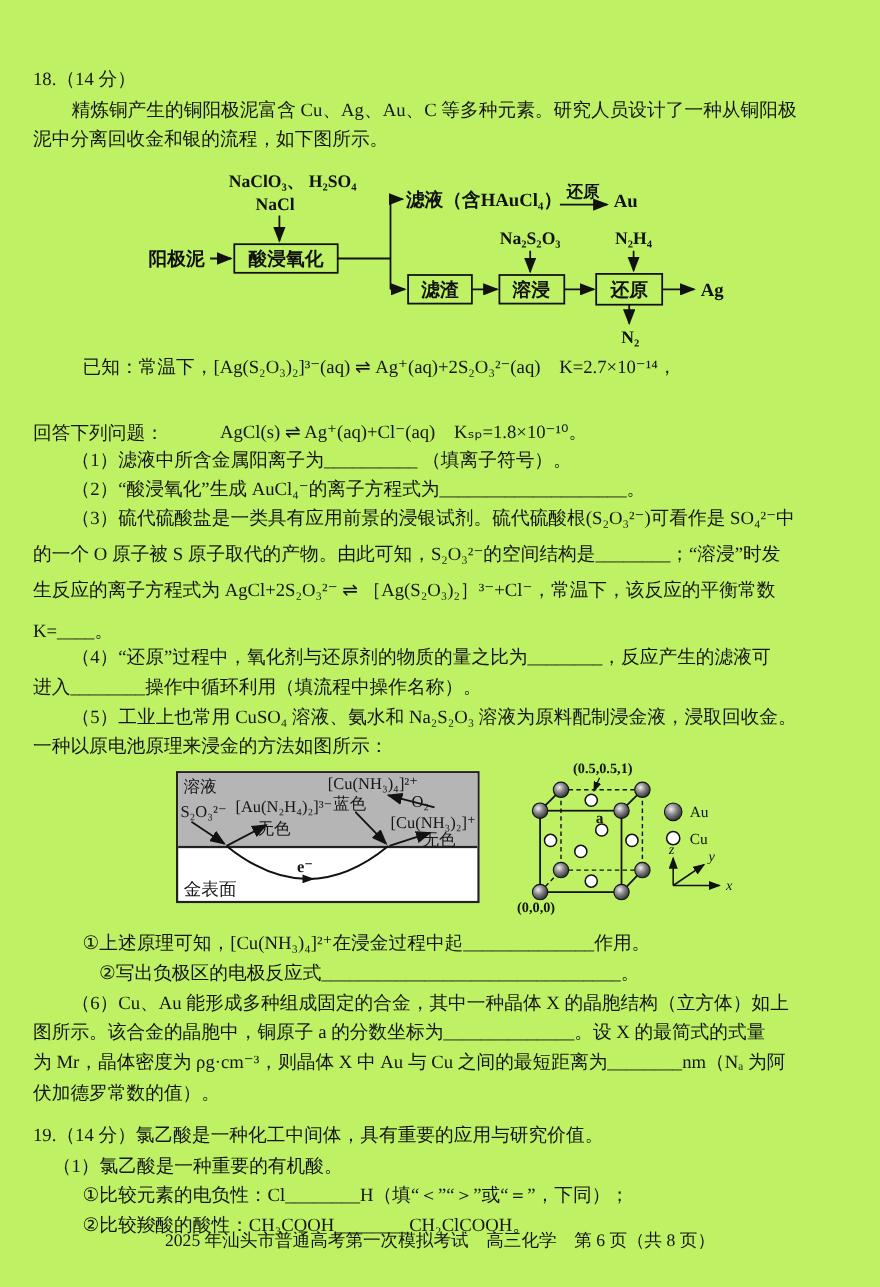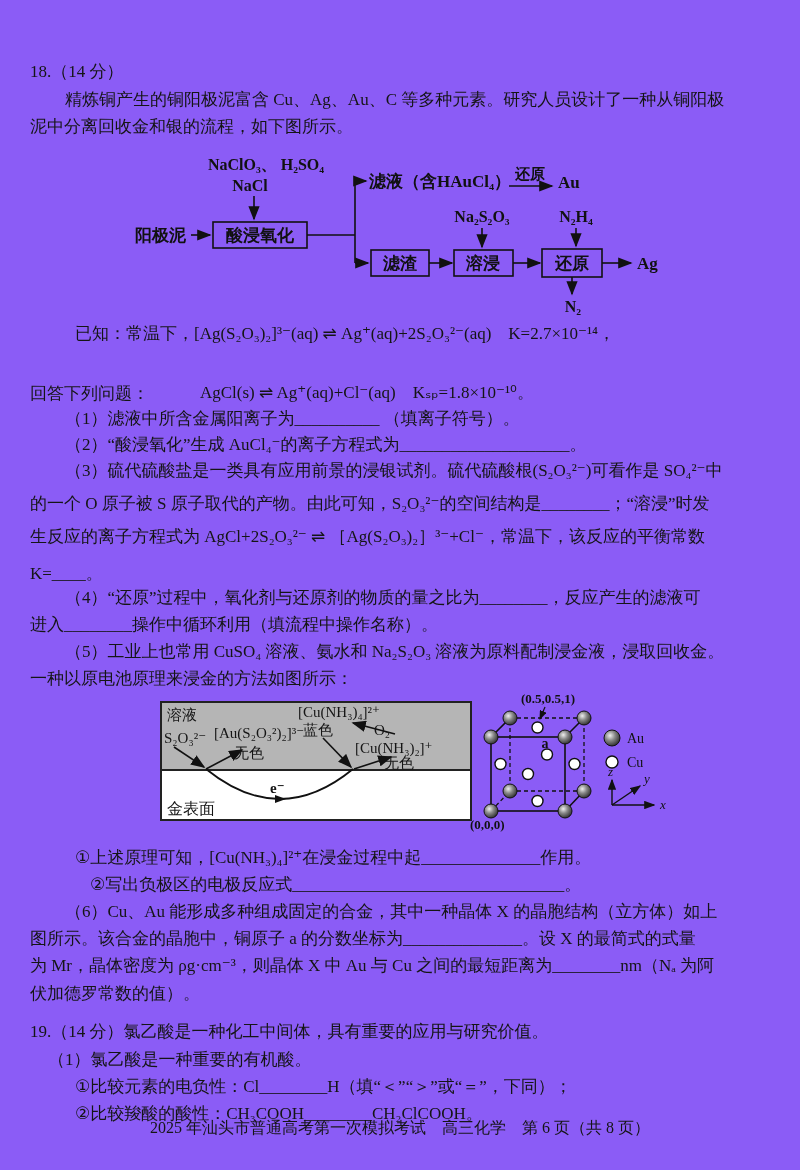--- a/index.html
+++ b/index.html
@@ -1,27 +1,27 @@
 <!DOCTYPE html>
 <html><head>
 <meta charset="utf-8">
 <style>
   html,body{margin:0;padding:0;background:#fff;}
   .page{
-    position:relative;width:800px;height:1170px;background:#8b5cf6;
+    position:relative;width:800px;height:1170px;background:#bef264;
     font-family:"Liberation Serif","DejaVu Sans",serif;color:#151515;overflow:hidden;
   }
   .line{position:absolute;font-size:17px;line-height:24px;white-space:nowrap;}
   
   .flow-svg{position:absolute;left:130px;top:148px;}
   .flow-svg text{font-family:"Liberation Serif","DejaVu Sans",serif;fill:#111;}
   .flow-box{fill:none;stroke:#111;stroke-width:1.6;}
   .fl{stroke:#111;stroke-width:1.6;fill:none;}
   
-  .solfig{position:absolute;left:160px;top:701px;width:312px;height:120px;border:2px solid #222;box-sizing:border-box;background:#fff;}
+  .solfig{position:absolute;left:160px;top:701px;width:276px;height:120px;border:2px solid #222;box-sizing:border-box;background:#fff;}
   .sol-top{position:absolute;left:0;top:0;width:100%;height:68px;background:#b5b5b5;border-bottom:2px solid #222;box-sizing:border-box;}
   .solfig .lbl{position:absolute;font-size:15px;white-space:nowrap;z-index:2;}
   .solfig svg{position:absolute;left:0;top:0;z-index:1;}
   
   .cryst{position:absolute;left:460px;top:690px;width:330px;height:155px;}
   .cryst text{font-family:"Liberation Serif","DejaVu Sans",serif;fill:#111;}
   .footer{position:absolute;left:0;top:1118px;width:100%;text-align:center;font-size:16px;}
 </style>
 </head>
 <body>
@@ -89,21 +89,21 @@
   <div class="line" style="left:30px;top:562px;">K=____。</div>
   <div class="line" style="left:65px;top:586px;">（4）“还原”过程中，氧化剂与还原剂的物质的量之比为________，反应产生的滤液可</div>
   <div class="line" style="left:30px;top:613px;">进入________操作中循环利用（填流程中操作名称）。</div>
   <div class="line" style="left:65px;top:640px;">（5）工业上也常用 CuSO₄ 溶液、氨水和 Na₂S₂O₃ 溶液为原料配制浸金液，浸取回收金。</div>
   <div class="line" style="left:30px;top:667px;">一种以原电池原理来浸金的方法如图所示：</div>
 
   <div class="solfig">
     <div class="sol-top"></div>
     <span class="lbl" style="left:5px;top:3px;">溶液</span>
     <span class="lbl" style="left:2px;top:26px;">S₂O₃²⁻</span>
-    <span class="lbl" style="left:52px;top:21px;">[Au(S₂O₃²)₂]³⁻</span>
+    <span class="lbl" style="left:52px;top:21px;">[Au(N₂H₄)₂]³⁻</span>
     <span class="lbl" style="left:72px;top:41px;">无色</span>
     <span class="lbl" style="left:136px;top:0px;">[Cu(NH₃)₄]²⁺</span>
     <span class="lbl" style="left:141px;top:18px;">蓝色</span>
     <span class="lbl" style="left:212px;top:19px;">O₂</span>
     <span class="lbl" style="left:193px;top:36px;">[Cu(NH₃)₂]⁺</span>
     <span class="lbl" style="left:222px;top:51px;">无色</span>
     <span class="lbl" style="left:108px;top:76px;font-weight:bold;">e⁻</span>
     <span class="lbl" style="left:5px;top:96px;font-size:16px;">金表面</span>
     <svg width="269" height="116" viewBox="0 0 269 116">
       <defs>

